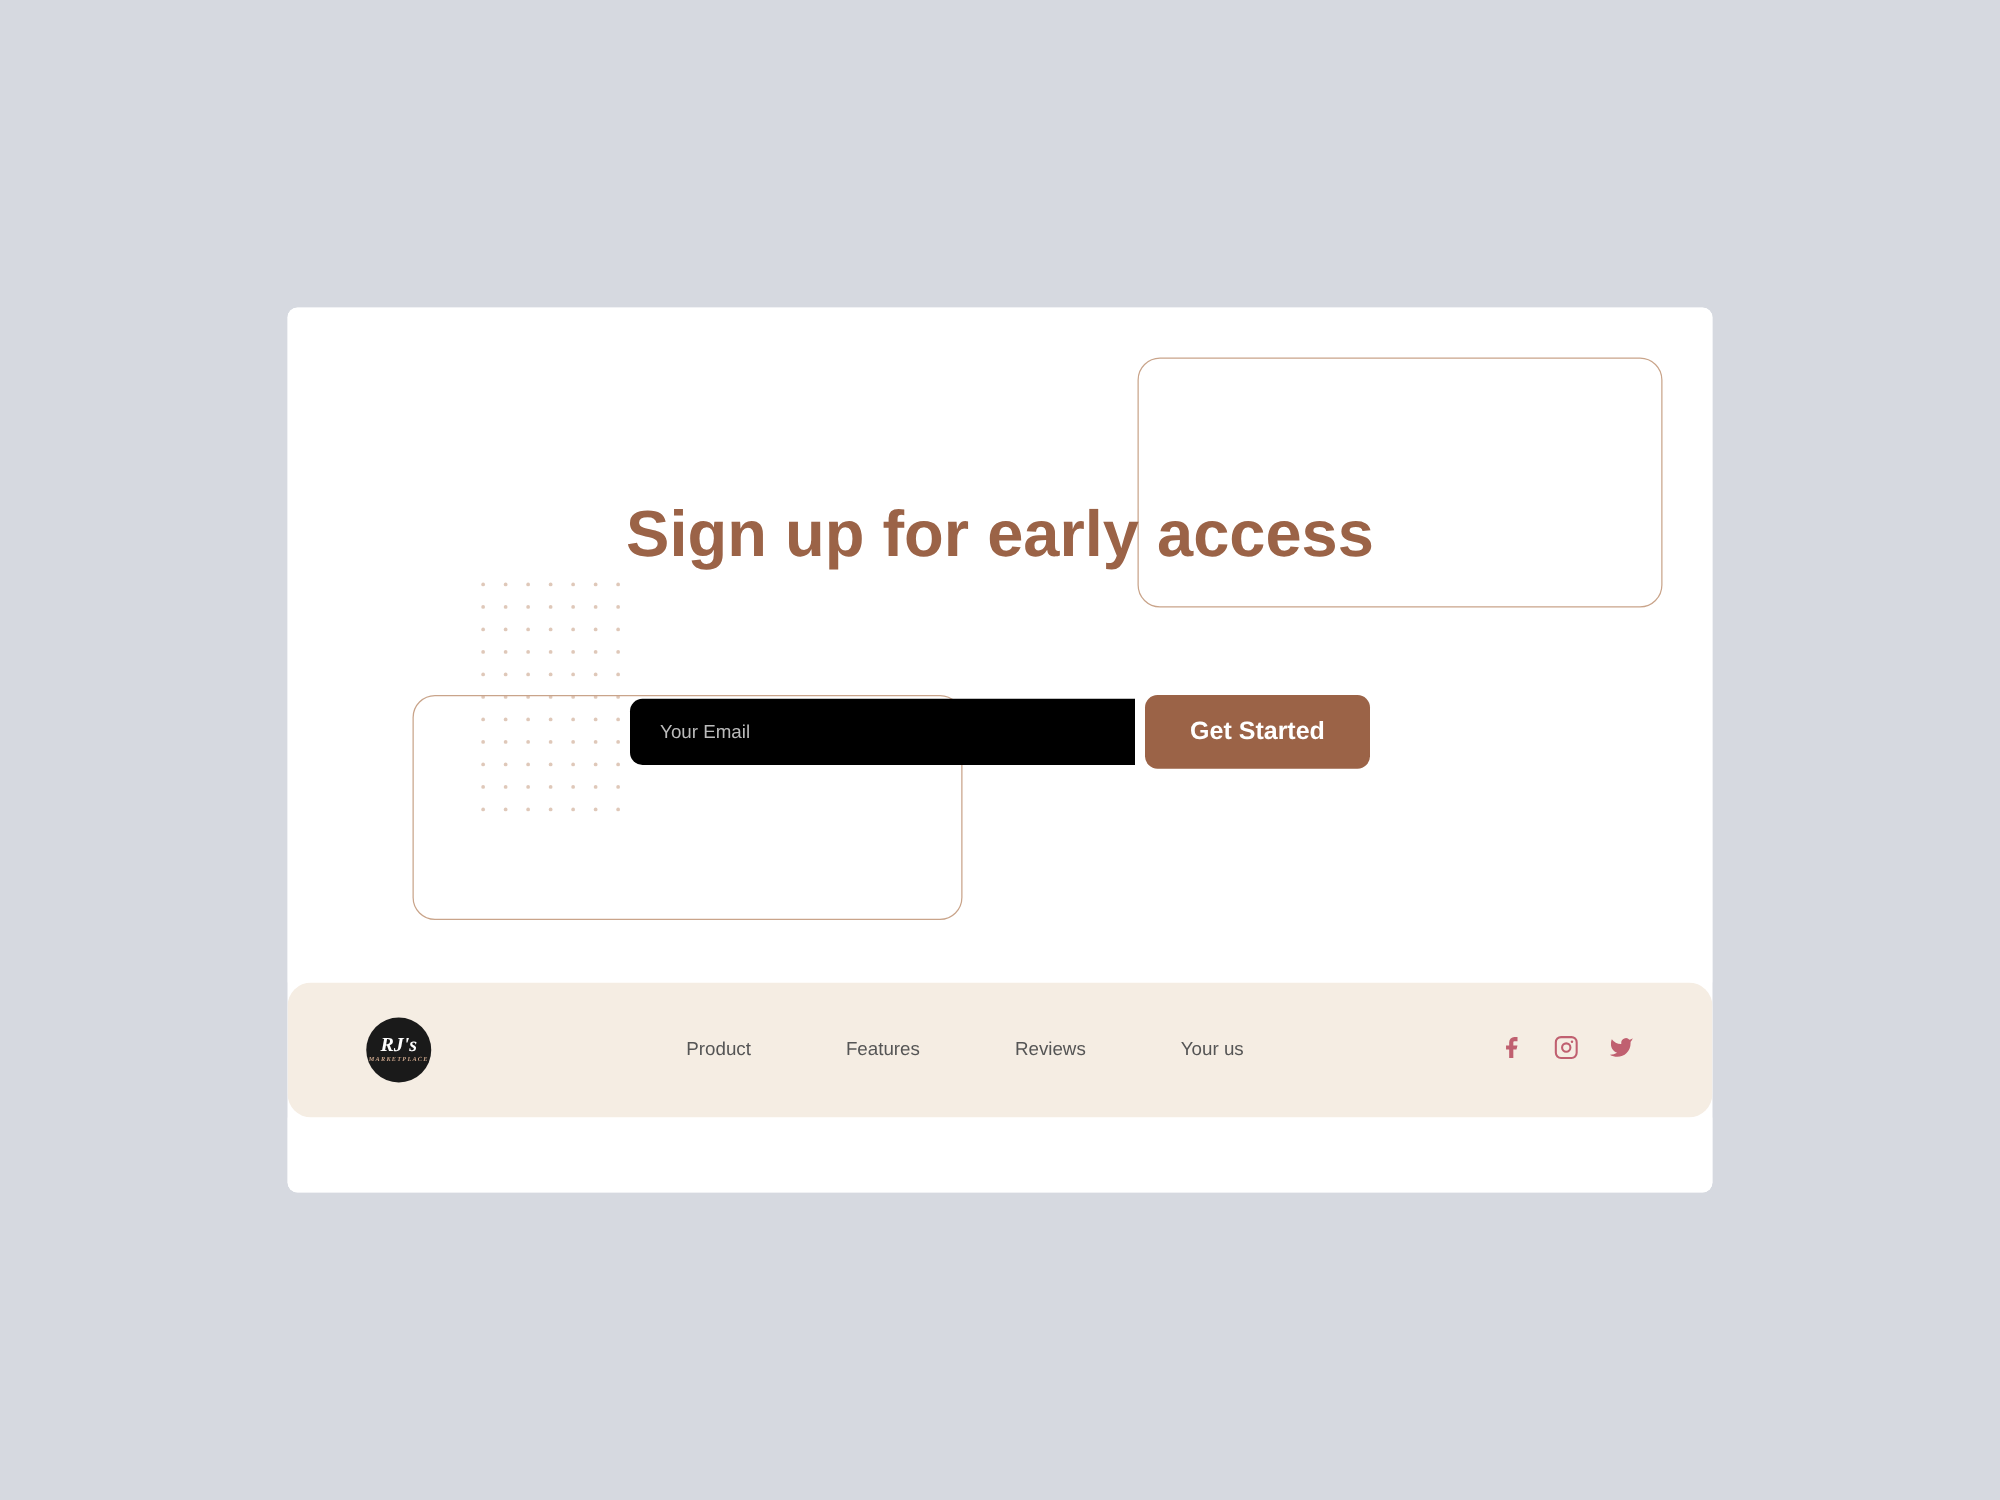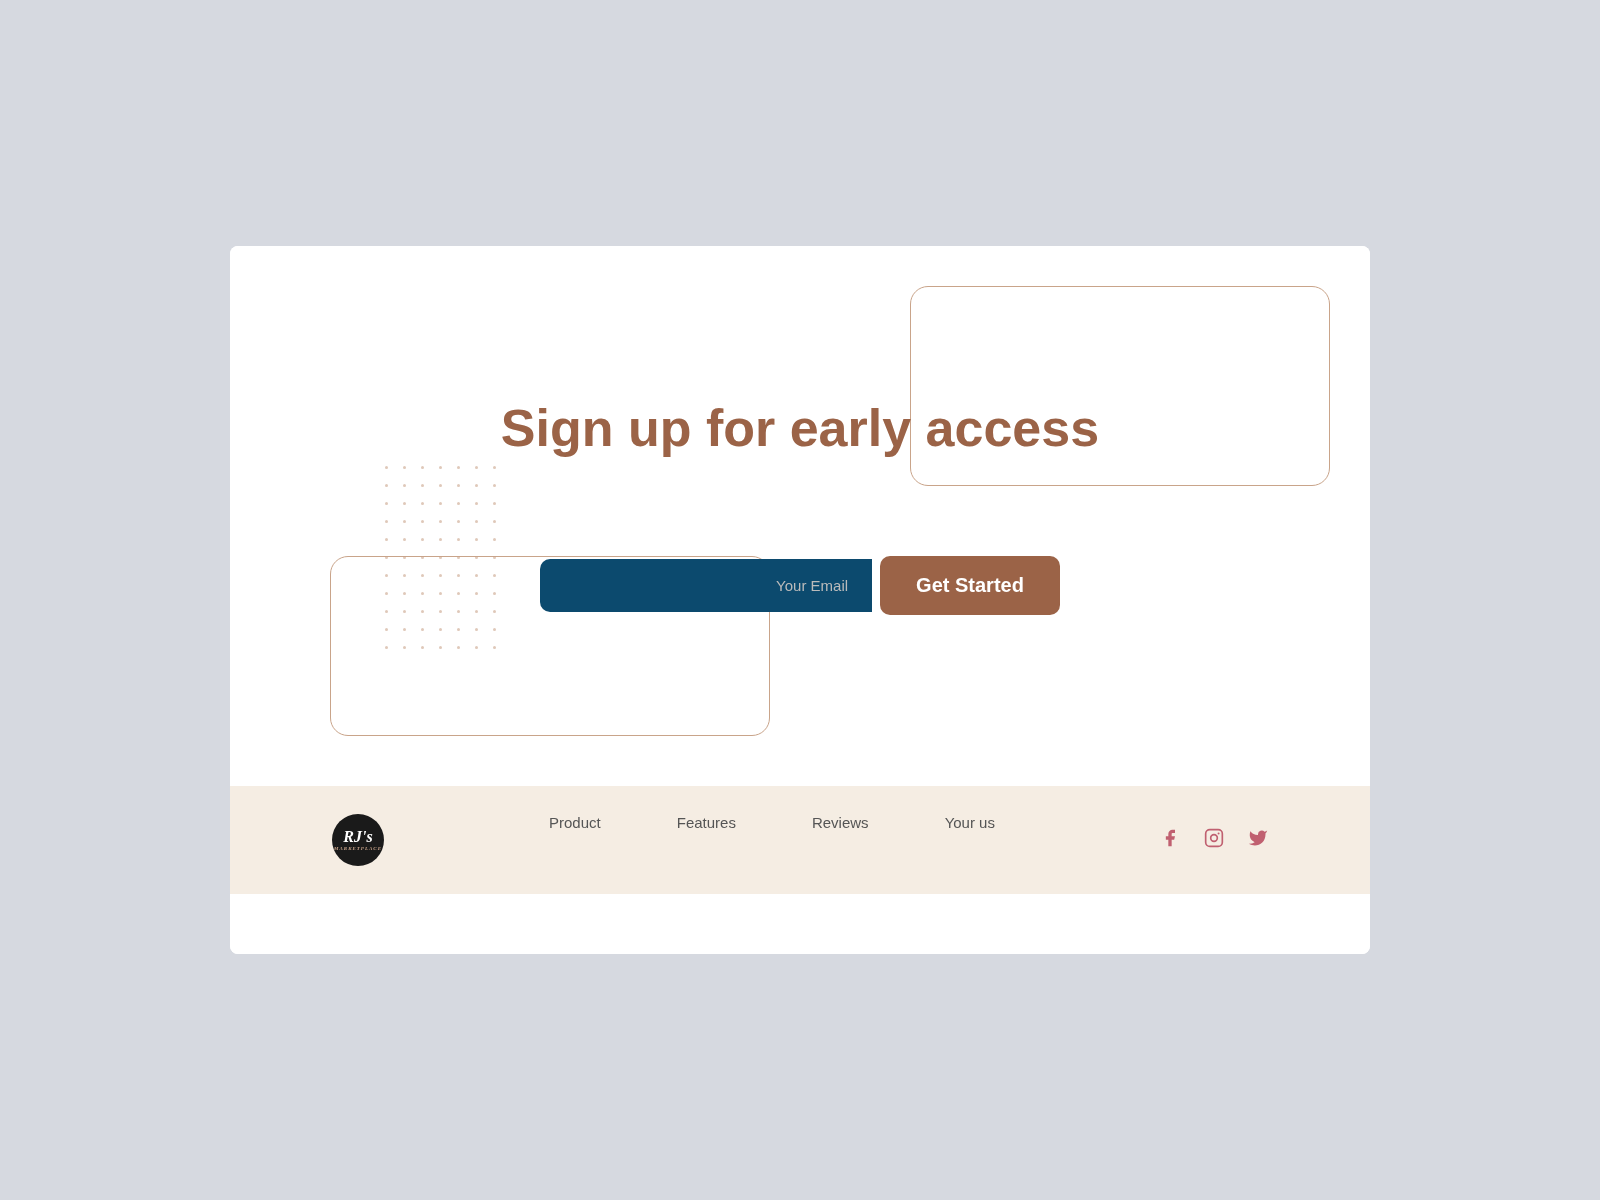--- a/index.html
+++ b/index.html
@@ -93,30 +93,29 @@
     
     .form-row {
       display: flex;
       align-items: center;
       gap: 0;
       position: relative;
       z-index: 2;
     }
 
     .email-input {
-      width: 332px;
+      width: 404px;
       padding: 18px 24px;
       font-size: 15px;
       color: #999;
       border: none;
       border-radius: 10px 0 0 10px;
-      background: #0c4a6e;
+      background: #000000;
       outline: none;
       font-family: inherit;
-      text-align: right;
     }
 
     .email-input::placeholder {
       color: #bbb;
     }
 
     .get-started-btn {
       padding: 18px 36px;
       background: #9b6347;
       color: #ffffff;
@@ -126,23 +125,25 @@
       font-weight: 600;
       cursor: pointer;
       font-family: inherit;
       white-space: nowrap;
       margin-left: 8px;
     }
 
     
     .footer-nav {
       background: #f5ede3;
-      padding: 28px 102px;
-      display: flex;
+      padding: 28px 63px;
+      display: flex;
+      align-items: center;
       justify-content: space-between;
+      border-radius: 19px;
     }
 
     
     .logo-circle {
       width: 52px;
       height: 52px;
       background: #1a1a1a;
       border-radius: 50%;
       display: flex;
       align-items: center;

